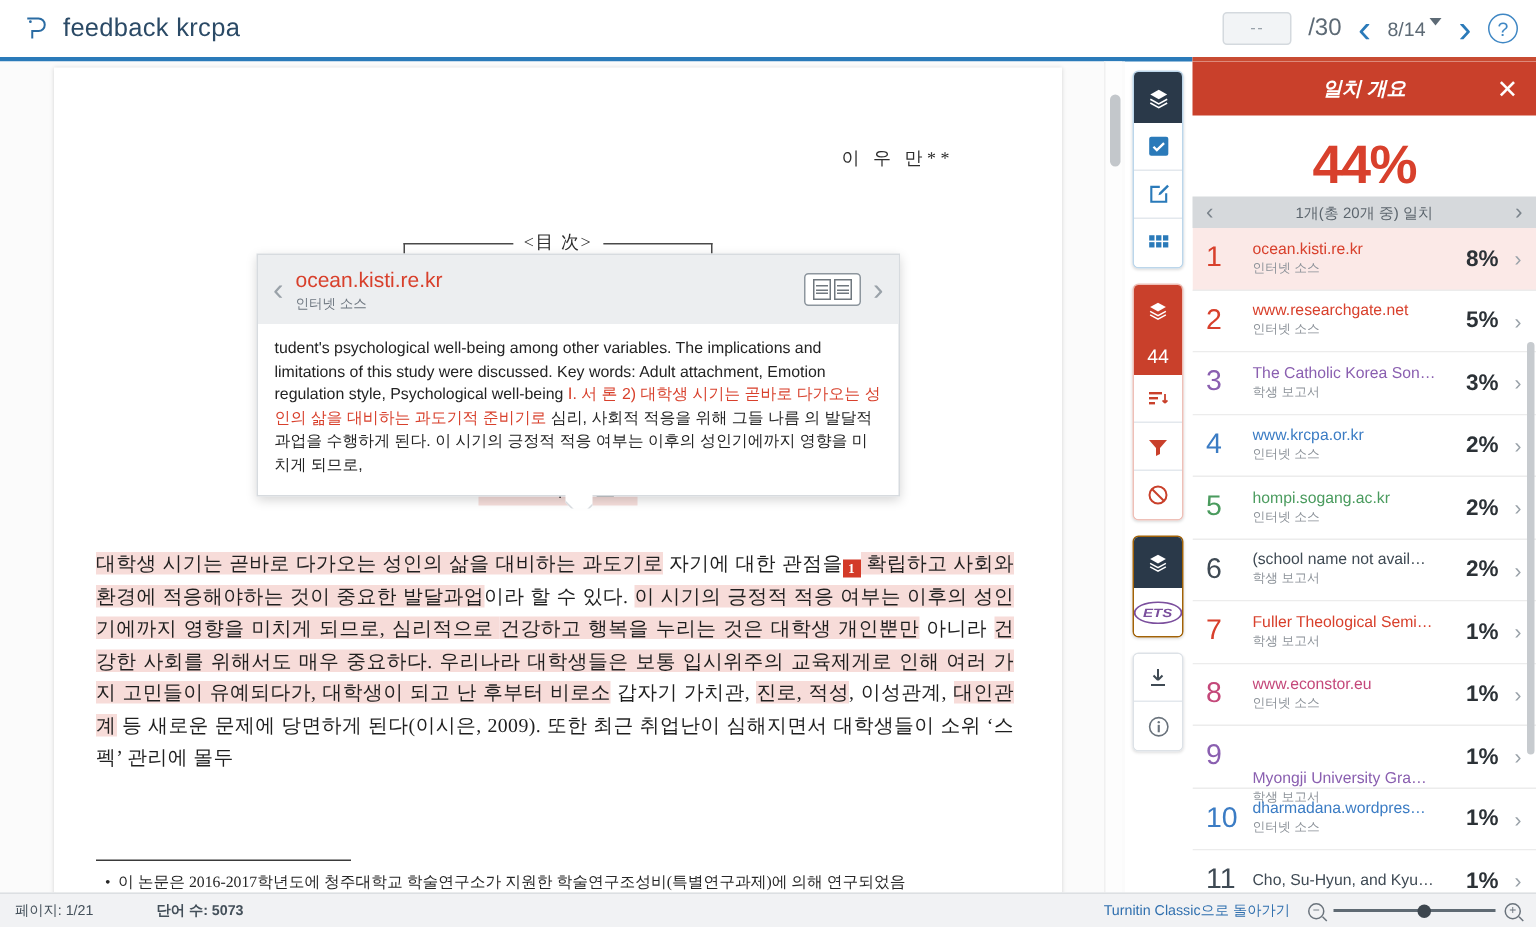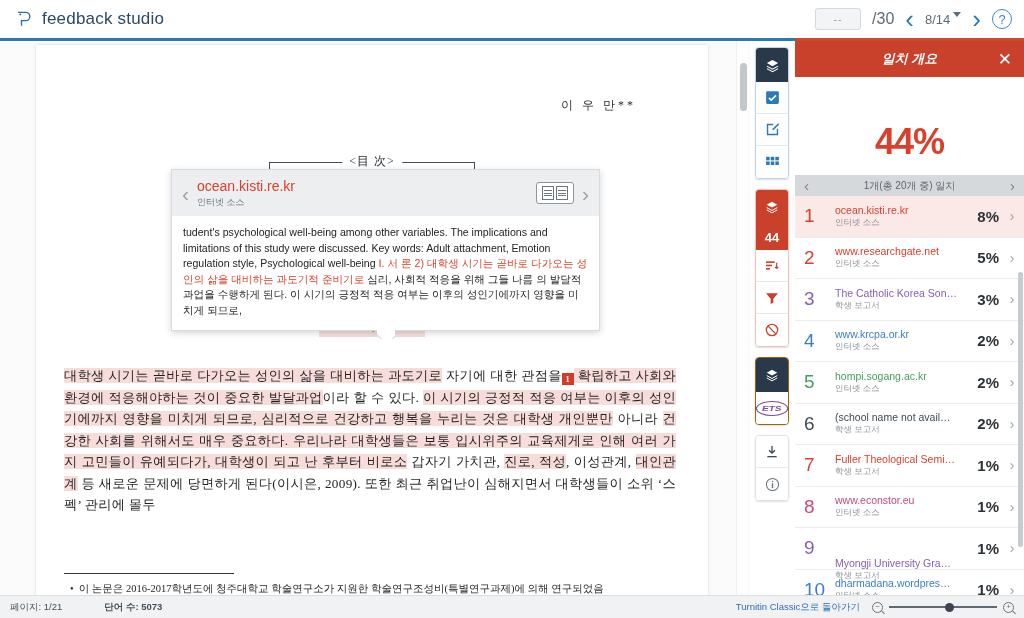--- a/index.html
+++ b/index.html
@@ -120,21 +120,21 @@
   .rail-head.pur { background: #2a3949; }
   .rail-btn {
     height: 32px; background: #fff; display: flex; align-items: center; justify-content: center;
     border-bottom: 1px solid #e3e8ed;
   }
   .rail-btn:last-child { border-bottom: none; }
   .grp-blue { border: 1px solid #bcd6ea; }
   .grp-red  { border: 1px solid #eec0b8; }
   .grp-pur  { border: 1px solid #a16207; }
   .count-44 {
-    height: 26px; background: #c9402b; color: #fff; font-size: 13px; font-weight: bold;
+    height: 26px; background: #c9402b; color: #fff; font-size: 13px; font-weight: normal;
     display: flex; align-items: center; justify-content: center;
   }
   .solo { border: 1px solid #dde2e7; border-radius: 4px; overflow: hidden; box-shadow: 0 1px 2px rgba(0,0,0,.12); }
   .ets {
     font-size: 8px; font-weight: bold; color: #7b4f9d; border: 1.4px solid #7b4f9d;
     border-radius: 50%; padding: 2px 4px; font-style: italic; transform: scaleX(1.25);
   }
 
   
   .src-card {
@@ -167,21 +167,21 @@
   }
 
   
   .panel { position: absolute; top: 41px; left: 795px; width: 229px; height: 554px; background: #fff; }
   .panel-head {
     height: 36px; background: #c9402b; color: #fff; display: flex; align-items: center;
     justify-content: center; position: relative;
   }
   .panel-title { font-size: 13px; font-weight: bold; font-style: italic; }
   .panel-x { position: absolute; right: 12px; font-size: 17px; font-weight: 300; line-height: 1; }
-  .score-box { height: 54px; display: flex; align-items: flex-start; justify-content: center; background: #fff; margin-top: 44px; }
+  .score-box { height: 54px; display: flex; align-items: flex-end; justify-content: center; background: #fff; }
   .score-val { font-size: 36px; font-weight: bold; color: #d8402c; letter-spacing: -1px; }
   .pager {
     height: 21px; background: #d6d9dc; display: flex; align-items: center;
     justify-content: space-between; padding: 0 9px; color: #5c656d; font-size: 10px;
   }
   .pager-arrow { font-size: 15px; font-weight: 300; color: #7b848c; line-height: 1; }
 
   .list { height: 443px; overflow: hidden; position: relative; }
   .row {
     height: 41.5px; display: flex; align-items: center; padding: 0 7px 0 9px;
@@ -219,21 +219,21 @@
 <div class="app">
 
   <div class="header">
     <div class="brand">
       <span class="brand-mark">
         <svg viewBox="0 0 24 24" width="20" height="20">
             <path d="M5 4h9a5 5 0 0 1 0 10H9v6" fill="none" stroke="#2b6ca3" stroke-width="1.6"></path>
             <circle cx="7.5" cy="6.5" r="1.1" fill="#2b6ca3"></circle>
           </svg>
       </span>
-      <span class="brand-text">feedback studio</span>
+      <span class="brand-text">feedback krcpa</span>
     </div>
 
 
     <div class="hdr-right">
       <div class="grade-box">--</div>
       <span class="grade-total">/30</span>
       <span class="chev">‹</span>
       <span class="page-ind">
         <span>8/14</span>
         <span class="caret-d"></span>

